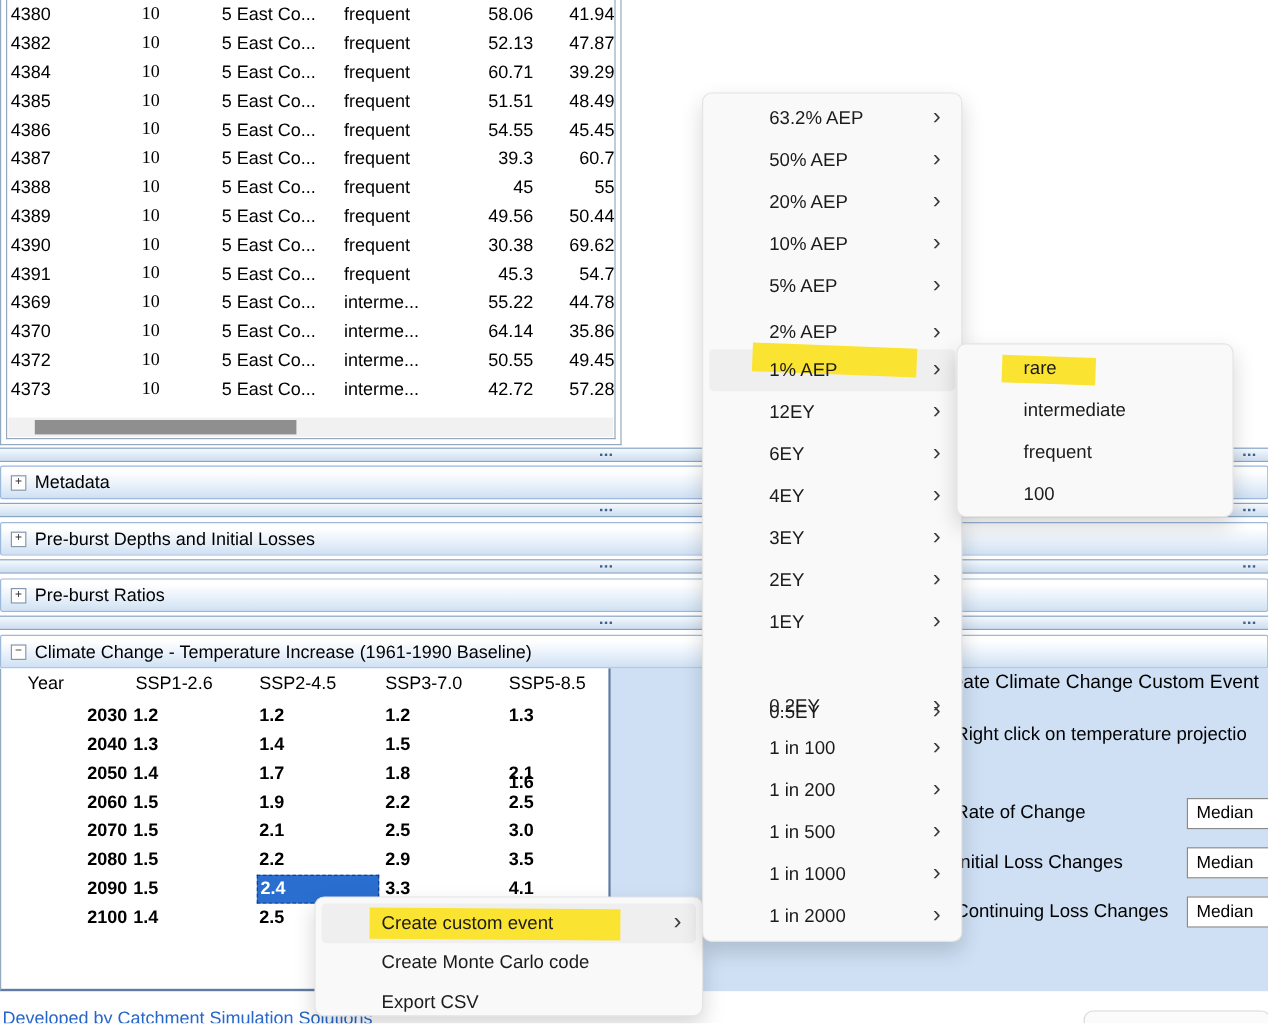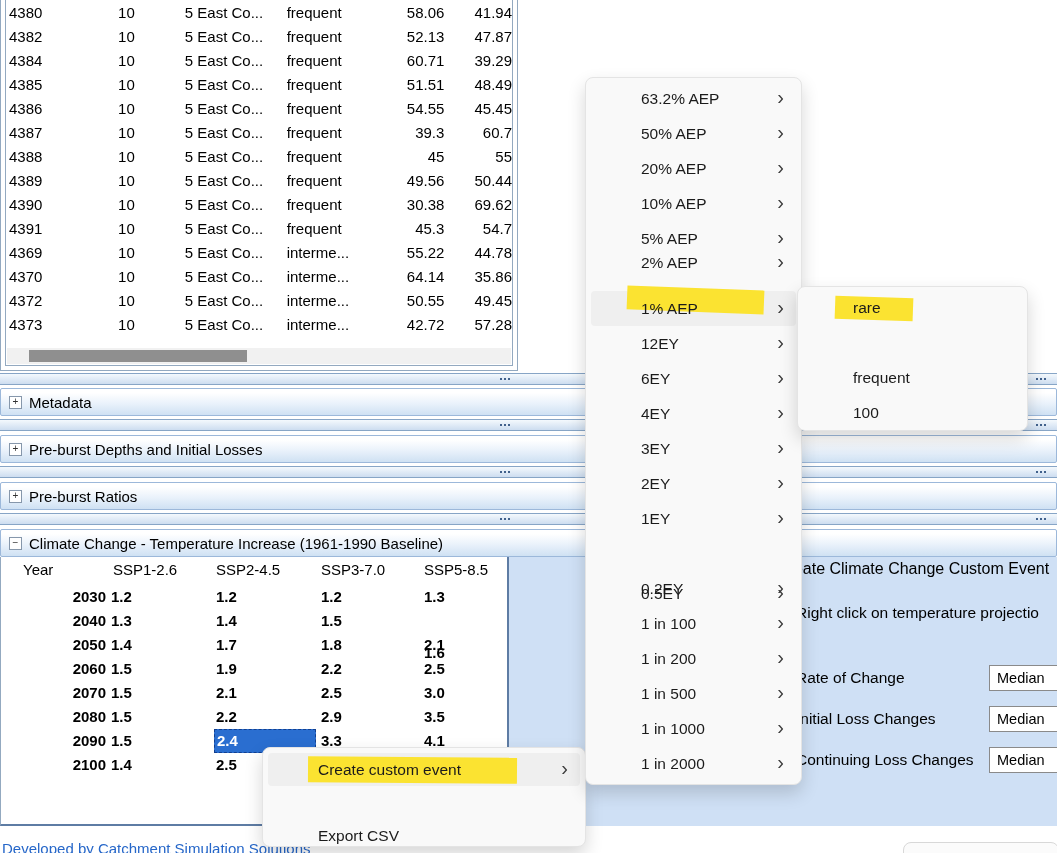--- a/index.html
+++ b/index.html
@@ -6,21 +6,21 @@
   #stage{position:relative;width:1057px;height:853px;overflow:hidden;background:#fff;
          font-family:"Liberation Sans","DejaVu Sans",sans-serif;color:#000;}
   .abs{position:absolute;}
 
   
   #top-table{left:0;top:0;width:516px;height:370px;
     border-left:1px solid #93a9c0;border-right:1px solid #93a9c0;border-bottom:1px solid #93a9c0;}
   #tt-inner{position:absolute;left:4px;right:4px;top:0;bottom:4px;
     border:1px solid #93a9c0;border-top:none;overflow:hidden;background:#fff;}
   .trow{display:flex;height:24px;align-items:center;font-size:15px;padding-left:3px;white-space:nowrap;}
-  .c1{width:121px;} .c2{width:74px;} .c3{width:113px;} .c4{width:95px;}
+  .c1{width:121px;} .c2{width:74px;font-family:Liberation Serif, serif;} .c3{width:113px;} .c4{width:95px;}
   .c5{width:80px;text-align:right;} .c6{width:75px;text-align:right;}
   #tt-hscroll{position:absolute;left:1px;right:1px;bottom:1px;height:16px;background:#f1f1f1;}
   #tt-hthumb{position:absolute;left:22px;top:2px;width:218px;height:12px;background:#8f8f8f;}
 
   
   .splitter{position:absolute;left:0;width:1057px;height:12px;
     background:linear-gradient(#f4f9fd,#cdddf0);border-top:1px solid #87a5c6;border-bottom:1px solid #87a5c6;box-sizing:border-box;}
   .grip{position:absolute;top:4px;width:2px;height:2px;background:#41618c;box-shadow:4px 0 #41618c,8px 0 #41618c;}
   .exp{position:absolute;left:0;width:1055px;height:26px;border:1px solid #9cb8da;border-radius:2px;
     background:linear-gradient(#ffffff 15%,#eaf2fb 55%,#cfe1f3);display:flex;align-items:center;font-size:15px;}
@@ -301,20 +301,23 @@
   </div>
 
   <div id="footer-link" class="abs">Developed by Catchment Simulation Solutions</div>
   <div id="footer-btn" class="abs"></div>
 
   <div id="context-menu" class="menu">
       <div class="mi hov" style="top: 5px; height: 33px;">
         <div class="mi-lbl">Create custom event</div>
         <div class="chev">›</div>
       </div>
+      <div class="mi" style="top: 38px; height: 33px;">
+        <div class="mi-lbl">Create Monte Carlo code</div>
+      </div>
       <div class="mi" style="top: 71px; height: 33px;">
         <div class="mi-lbl">Export CSV</div>
       </div>
       <div class="hl" style="left: 45px; top: 9px; width: 209px; height: 26px; transform: rotate(0.4deg);"></div>
     </div>
 
   <div id="aep-menu" class="menu">
       <div class="mi" style="top: 3px; height: 35px;">
         <div class="mi-lbl">63.2% AEP</div>
         <div class="chev">›</div>
@@ -328,21 +331,21 @@
         <div class="chev">›</div>
       </div>
       <div class="mi" style="top: 108px; height: 35px;">
         <div class="mi-lbl">10% AEP</div>
         <div class="chev">›</div>
       </div>
       <div class="mi" style="top: 143px; height: 35px;">
         <div class="mi-lbl">5% AEP</div>
         <div class="chev">›</div>
       </div>
-      <div class="mi" style="top: 167px; height: 35px; text-align: right;">
+      <div class="mi" style="top: 182px; height: 35px; text-align: right;">
         <div class="mi-lbl">2% AEP</div>
         <div class="chev">›</div>
       </div>
       <div class="mi hov" style="top: 213px; height: 35px;">
         <div class="mi-lbl">1% AEP</div>
         <div class="chev">›</div>
       </div>
       <div class="mi" style="top: 248px; height: 35px;">
         <div class="mi-lbl">12EY</div>
         <div class="chev">›</div>
@@ -395,20 +398,23 @@
         <div class="mi-lbl">1 in 2000</div>
         <div class="chev">›</div>
       </div>
       <div class="hl" style="left: 41px; top: 210px; width: 137px; height: 24px; transform: rotate(2.2deg);"></div>
     </div>
 
   <div id="aep-submenu" class="menu">
       <div class="mi" style="top: 3px; height: 35px;">
         <div class="mi-lbl">rare</div>
       </div>
+      <div class="mi" style="top: 38px; height: 35px;">
+        <div class="mi-lbl">intermediate</div>
+      </div>
       <div class="mi" style="top: 73px; height: 35px;">
         <div class="mi-lbl">frequent</div>
       </div>
       <div class="mi" style="top: 108px; height: 35px;">
         <div class="mi-lbl">100</div>
       </div>
       <div class="hl" style="left: 37px; top: 10px; width: 78px; height: 23px; transform: rotate(2deg);"></div>
     </div>
 
 </div>

